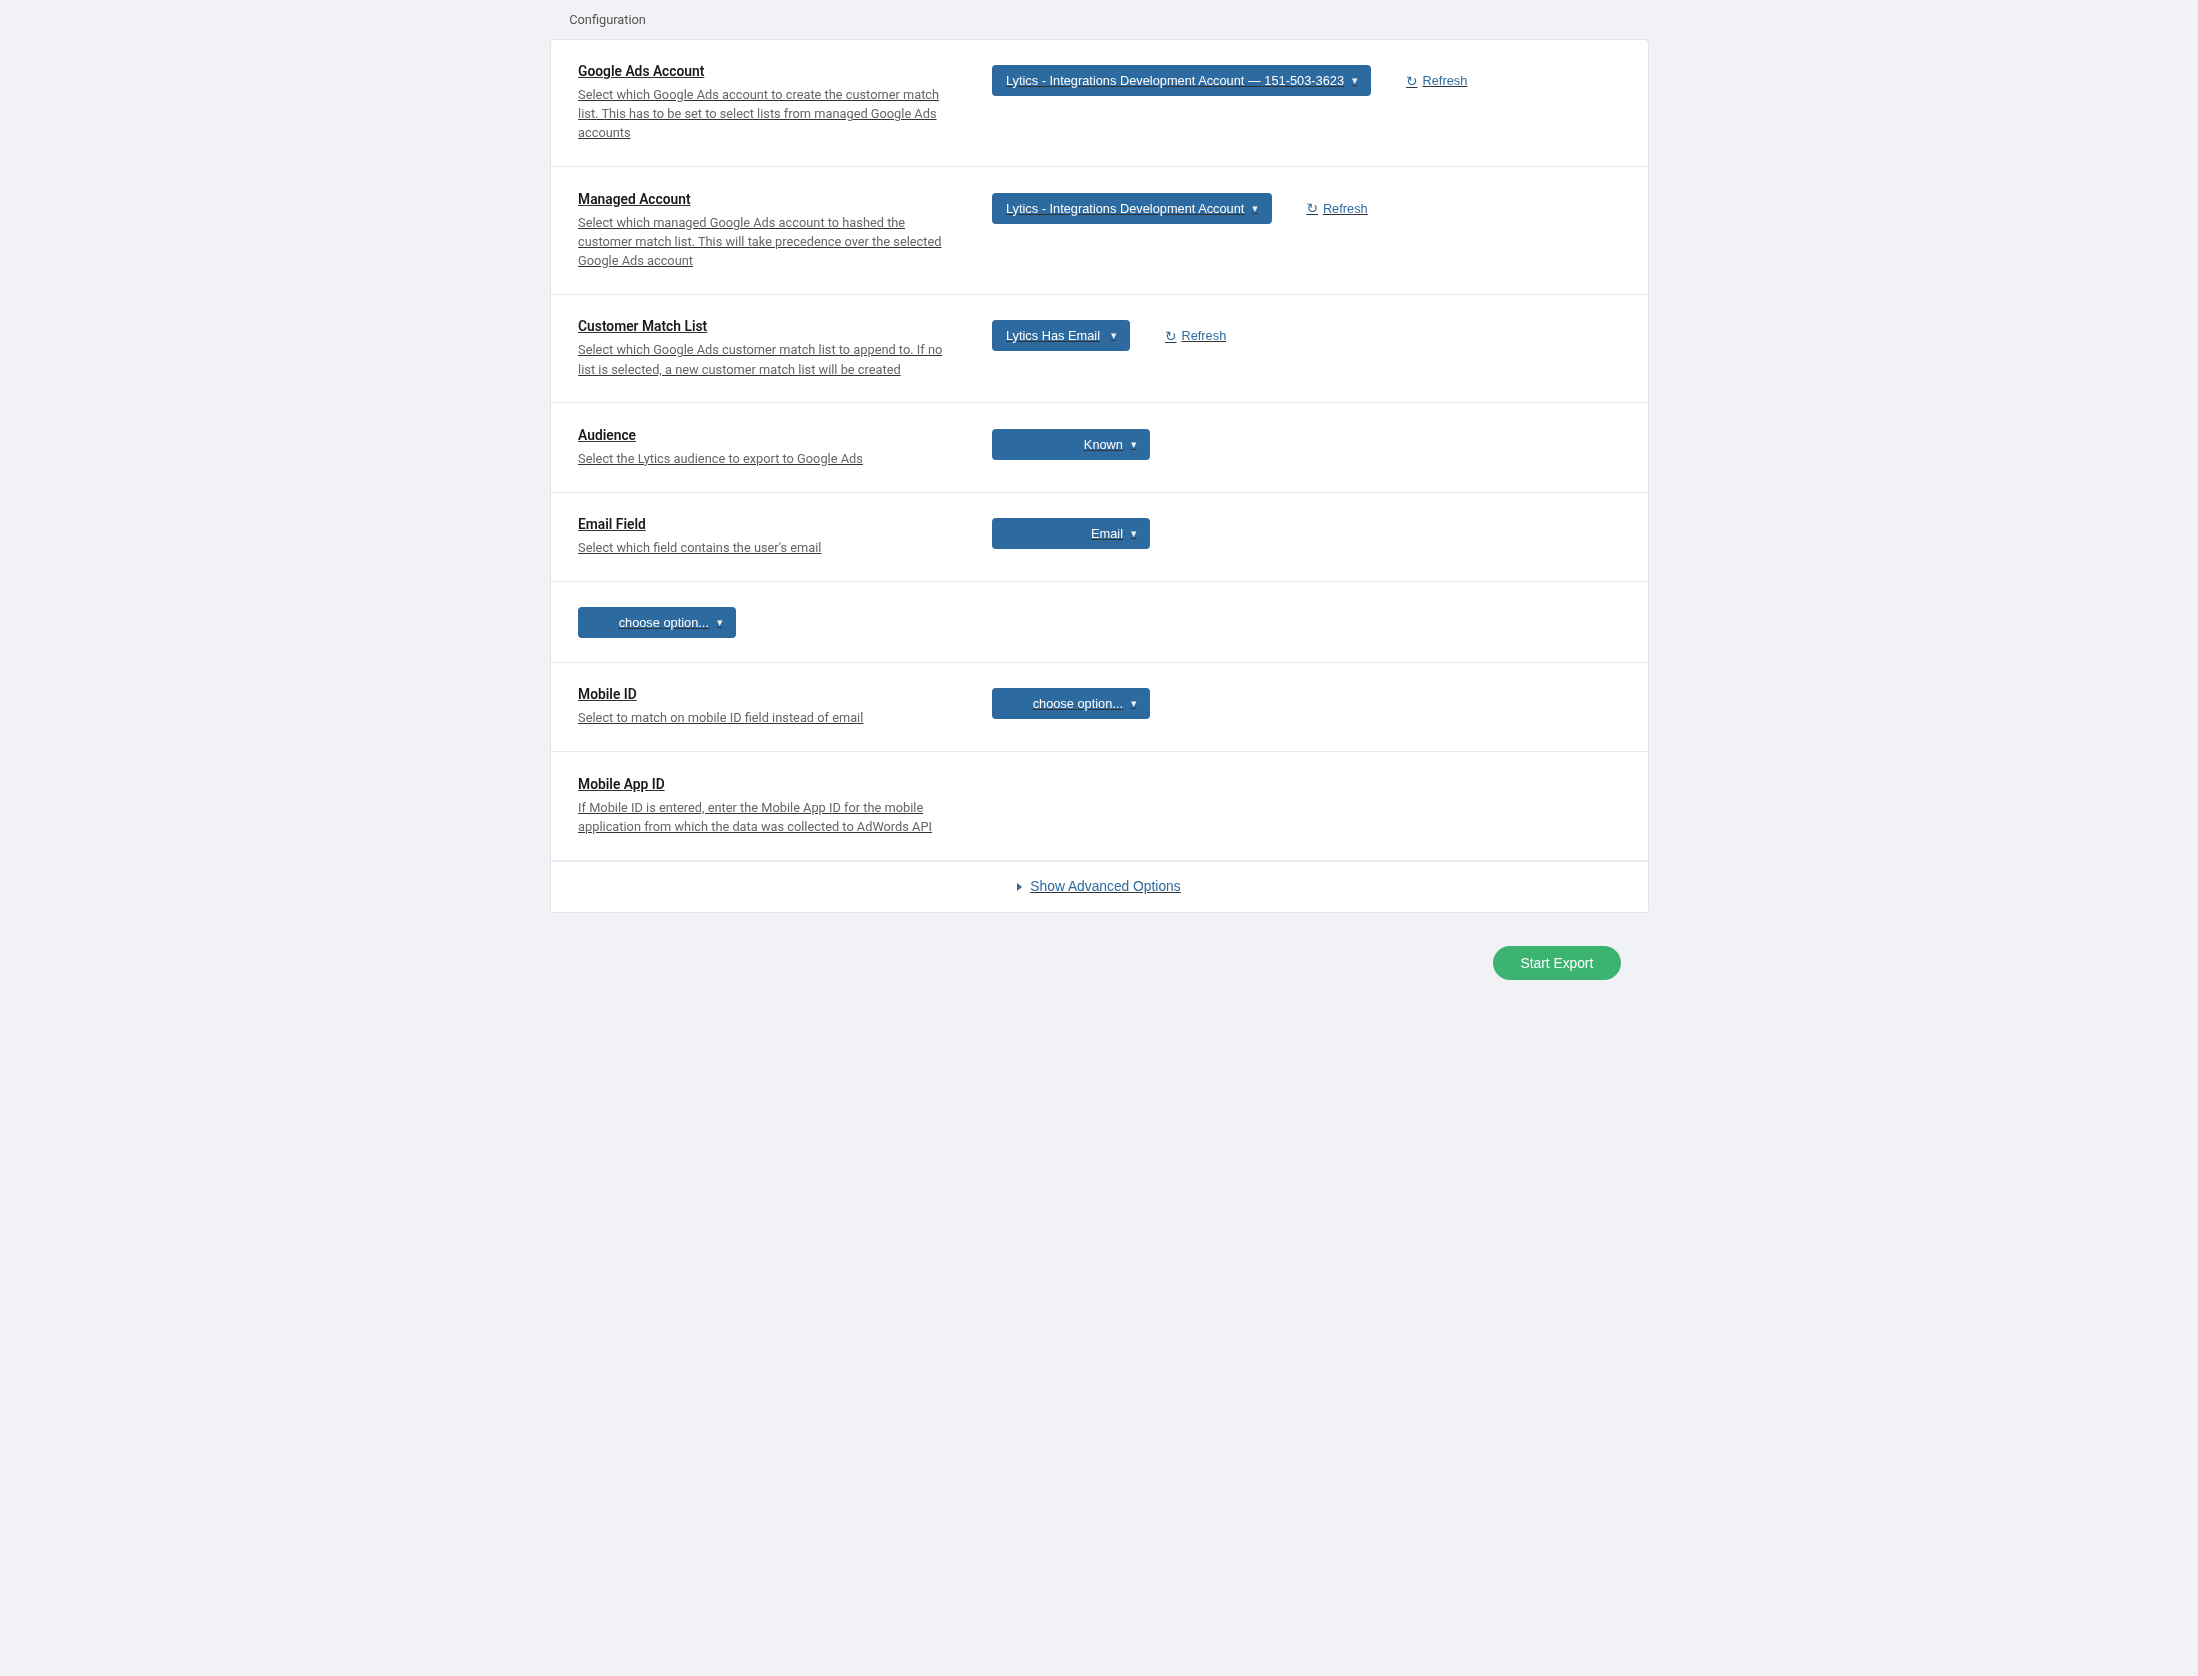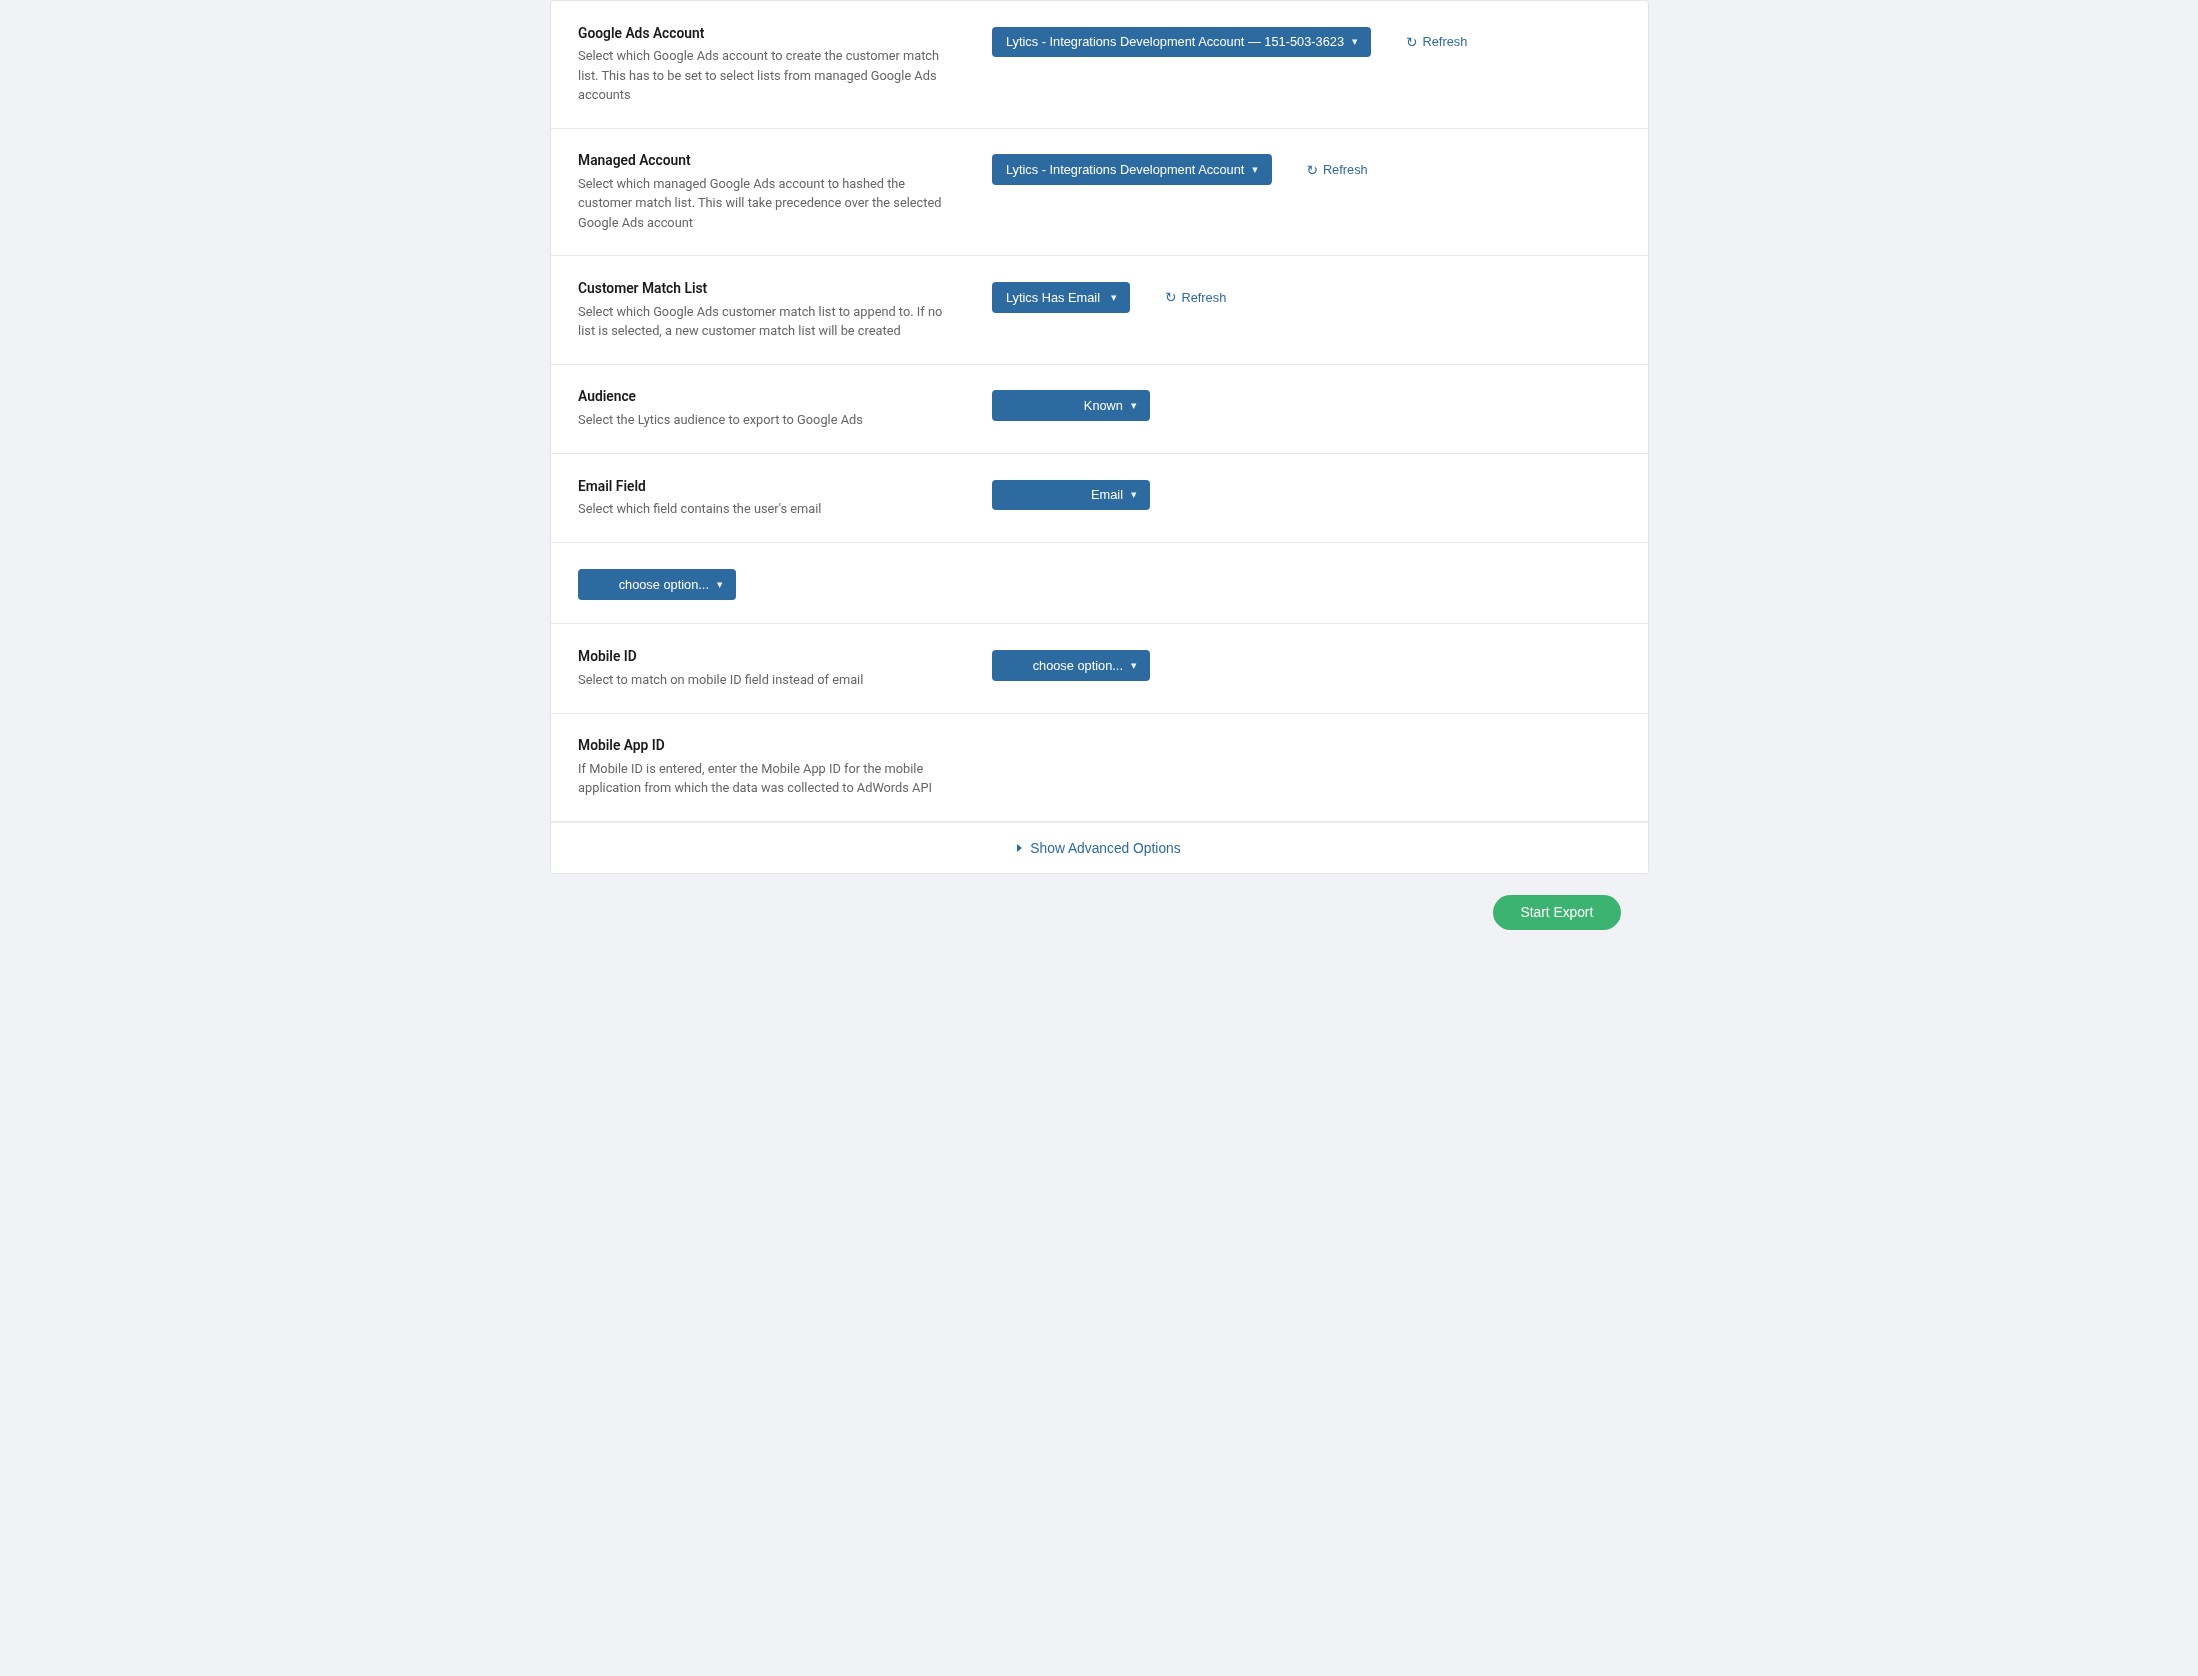--- a/index.html
+++ b/index.html
@@ -27,21 +27,22 @@
       padding: 11.8px 19.7px;
       font-size: 12.8px;
       color: #555;
       background: #f0f2f5;
     }
 
     .config-card {
       background: #ffffff;
       border: 1px solid #e0e4e8;
       border-radius: 3.9px;
-      margin-bottom: 1px;
+      margin-bottom: 13px;
+      text-decoration: underline;
     }
 
     .config-row {
       display: flex;
       align-items: flex-start;
       padding: 23.6px 27.6px;
       border-bottom: 1px solid #e8eaed;
     }
 
     .config-row:last-child {
@@ -174,20 +175,23 @@
       height: 0;
       border-top: 4.9px solid transparent;
       border-bottom: 4.9px solid transparent;
       border-left: 5.9px solid #2d6a9f;
     }
   </style>
 </head>
 <body>
 
 <div class="page-container">
+  <div class="config-header">
+    <span>Configuration</span>
+  </div>
 
   <div class="config-card">
 
     <div class="config-row">
       <div class="config-label-section">
         <div class="config-label-title">Google Ads Account</div>
         <div class="config-label-desc">Select which Google Ads account to create the customer match list. This has to be set to select lists from managed Google Ads accounts</div>
       </div>
       <div class="config-control-section">
         <button class="dropdown-btn dropdown-btn-large">

